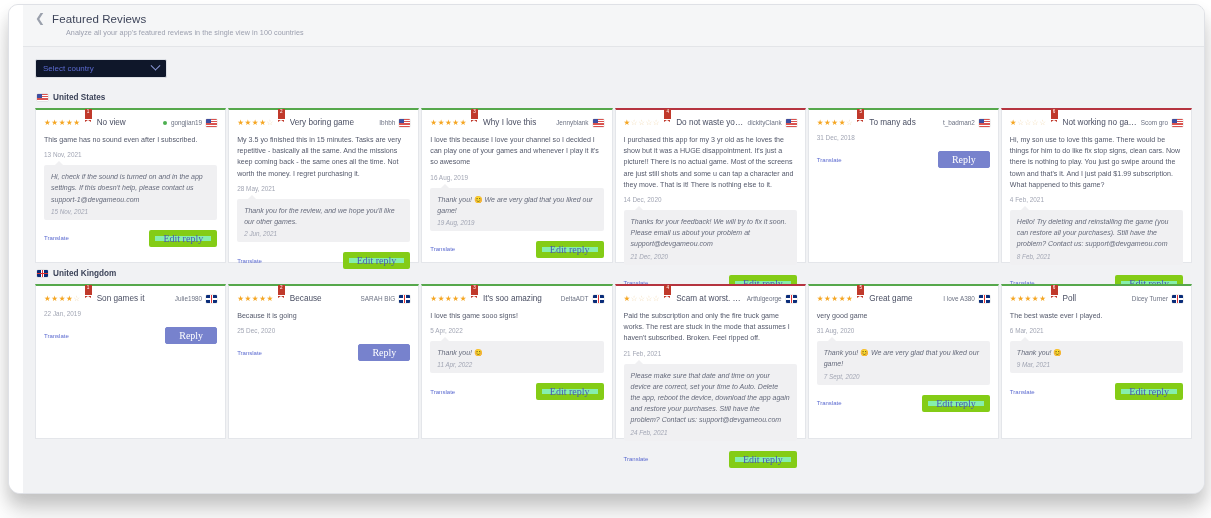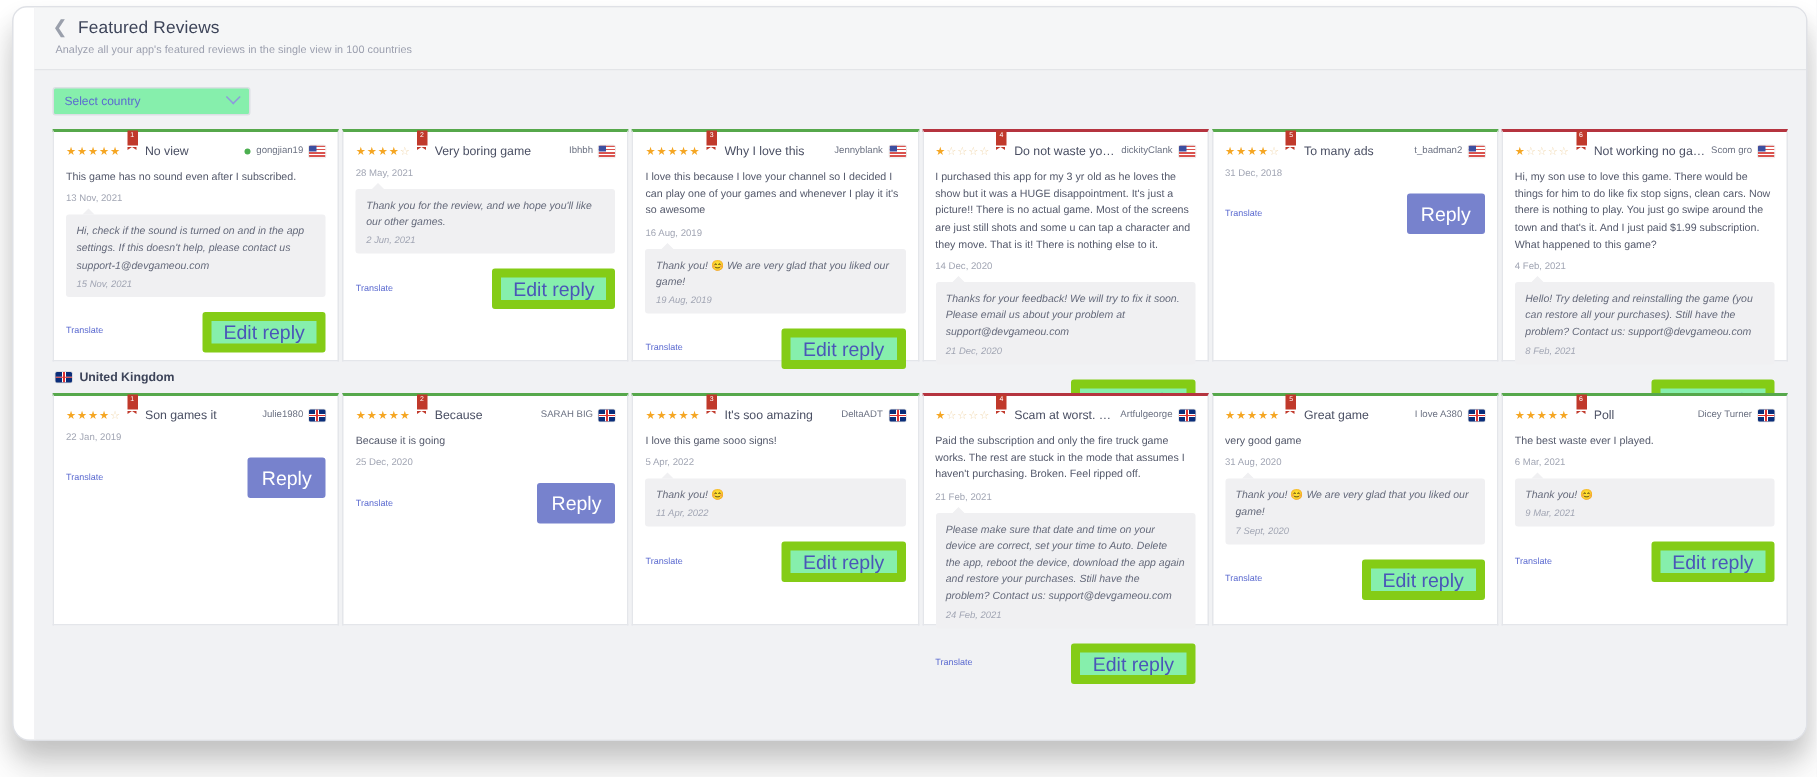--- a/index.html
+++ b/index.html
@@ -33,28 +33,28 @@
   }
   .titlerow{display:flex;align-items:center;gap:7px;}
   .backchev{
     color:#9aa0ac;font-size:12px;line-height:1;display:inline-block;
     transform:translateY(-1px);
   }
   .page-title{
     font-size:11.5px;font-weight:normal;color:#3d4459;letter-spacing:.1px;
   }
   .page-sub{
-    font-size:7.2px;color:#9b9fae;margin-left:2px;margin-top:3px;letter-spacing:.05px;
+    font-size:7.2px;color:#9b9fae;margin-left:31px;margin-top:3px;letter-spacing:.05px;
   }
 
   
   .toolbar{background:#f1f2f4;padding:10px 0 9px 12px;}
   .select{
     display:inline-flex;align-items:center;justify-content:space-between;
-    width:132px;height:19px;background:#86efac;border:1px solid #dcdfe4;
+    width:132px;height:19px;background:#0f172a;border:1px solid #dcdfe4;
     border-radius:2px;padding:4px 7px;box-sizing:border-box;
   }
   .select-label{font-size:8px;color:#5b6ad0;}
   .chev{
     width:6px;height:6px;border-right:1.3px solid #8e9bdc;border-bottom:1.3px solid #8e9bdc;
     transform:rotate(45deg) translate(-2px,-2px);
   }
 
   
   .country-block{padding:0 12px 0 12px;}
@@ -138,23 +138,23 @@
   .reply-box::before{
     content:"";position:absolute;left:11px;top:-4px;
     border-left:4px solid transparent;border-right:4px solid transparent;
     border-bottom:4px solid #f0f0f2;
   }
   .reply-text{font-size:7px;color:#666b7c;font-style:italic;line-height:1.6;}
   .reply-date{font-size:6.3px;color:#a2a6b4;font-style:italic;margin-top:3px;}
   .footrow{display:flex;align-items:center;justify-content:space-between;}
   .translate{font-size:6px;color:#5b6ad0;text-decoration:none;}
   .btn{
-    font-size:13px;border-radius:2px;box-sizing:border-box;
+    font-size:10px;border-radius:2px;box-sizing:border-box;
     display:inline-flex;align-items:center;justify-content:center;
-    height:27px;min-width:52px;padding:0 8px;
+    height:17px;min-width:52px;padding:0 8px;font-family:Liberation Serif, serif;
   }
   .btn.edit{background:#86efac;border:6px solid #84cc16;color:#4a56b8;}
   .btn.reply{background:#7782cd;border:1px solid #7782cd;color:#fff;}
 
   .emoji{font-style:normal;}
 </style>
 </head>
 <body>
 
 <div class="screen">
@@ -174,20 +174,24 @@
 
       <div class="toolbar">
         <div class="select">
           <span class="select-label">Select country</span>
           <span class="chev"></span>
         </div>
       </div>
 
       <div id="countries-root">
           <div class="country-block">
+            <div class="country-head">
+              <span class="flag us"></span>
+              <span class="country-name">United States</span>
+            </div>
             <div class="cards">
               <div class="card pos us-row">
                 <div class="card-head">
                   <span class="stars"><span>★</span><span>★</span><span>★</span><span>★</span><span>★</span></span>
                   <span class="ribbon">
                     <span class="body"></span>
                     <span class="num">1</span>
                   </span>
                   <span class="card-title">No view</span>
                   <span class="author-wrap">
@@ -213,20 +217,21 @@
                   <span class="ribbon">
                     <span class="body"></span>
                     <span class="num">2</span>
                   </span>
                   <span class="card-title">Very boring game</span>
                   <span class="author-wrap">
                     <span class="author">Ibhbh</span>
                     <span class="flag us"></span>
                   </span>
                 </div>
+                <div class="review-text">My 3.5 yo finished this in 15 minutes. Tasks are very repetitive - basically all the same. And the missions keep coming back - the same ones all the time. Not worth the money. I regret purchasing it.</div>
                 <div class="review-date">28 May, 2021</div>
                 <div class="reply-box">
                   <div class="reply-text">Thank you for the review, and we hope you'll like our other games.</div>
                   <div class="reply-date">2 Jun, 2021</div>
                 </div>
                 <div class="footrow" style="margin-top:10px;">
                   <a class="translate">Translate</a>
                   <span class="btn edit">Edit reply</span>
                 </div>
               </div>
@@ -398,21 +403,21 @@
                   <span class="ribbon">
                     <span class="body"></span>
                     <span class="num">4</span>
                   </span>
                   <span class="card-title">Scam at worst. Lazy a...</span>
                   <span class="author-wrap">
                     <span class="author">Artfulgeorge</span>
                     <span class="flag uk"></span>
                   </span>
                 </div>
-                <div class="review-text">Paid the subscription and only the fire truck game works. The rest are stuck in the mode that assumes I haven't purchasing. Broken. Feel ripped off.</div>
+                <div class="review-text">Paid the subscription and only the fire truck game works. The rest are stuck in the mode that assumes I haven't subscribed. Broken. Feel ripped off.</div>
                 <div class="review-date">21 Feb, 2021</div>
                 <div class="reply-box">
                   <div class="reply-text">Please make sure that date and time on your device are correct, set your time to Auto. Delete the app, reboot the device, download the app again and restore your purchases. Still have the problem? Contact us: support@devgameou.com</div>
                   <div class="reply-date">24 Feb, 2021</div>
                 </div>
                 <div class="footrow" style="margin-top:10px;">
                   <a class="translate">Translate</a>
                   <span class="btn edit">Edit reply</span>
                 </div>
               </div>

